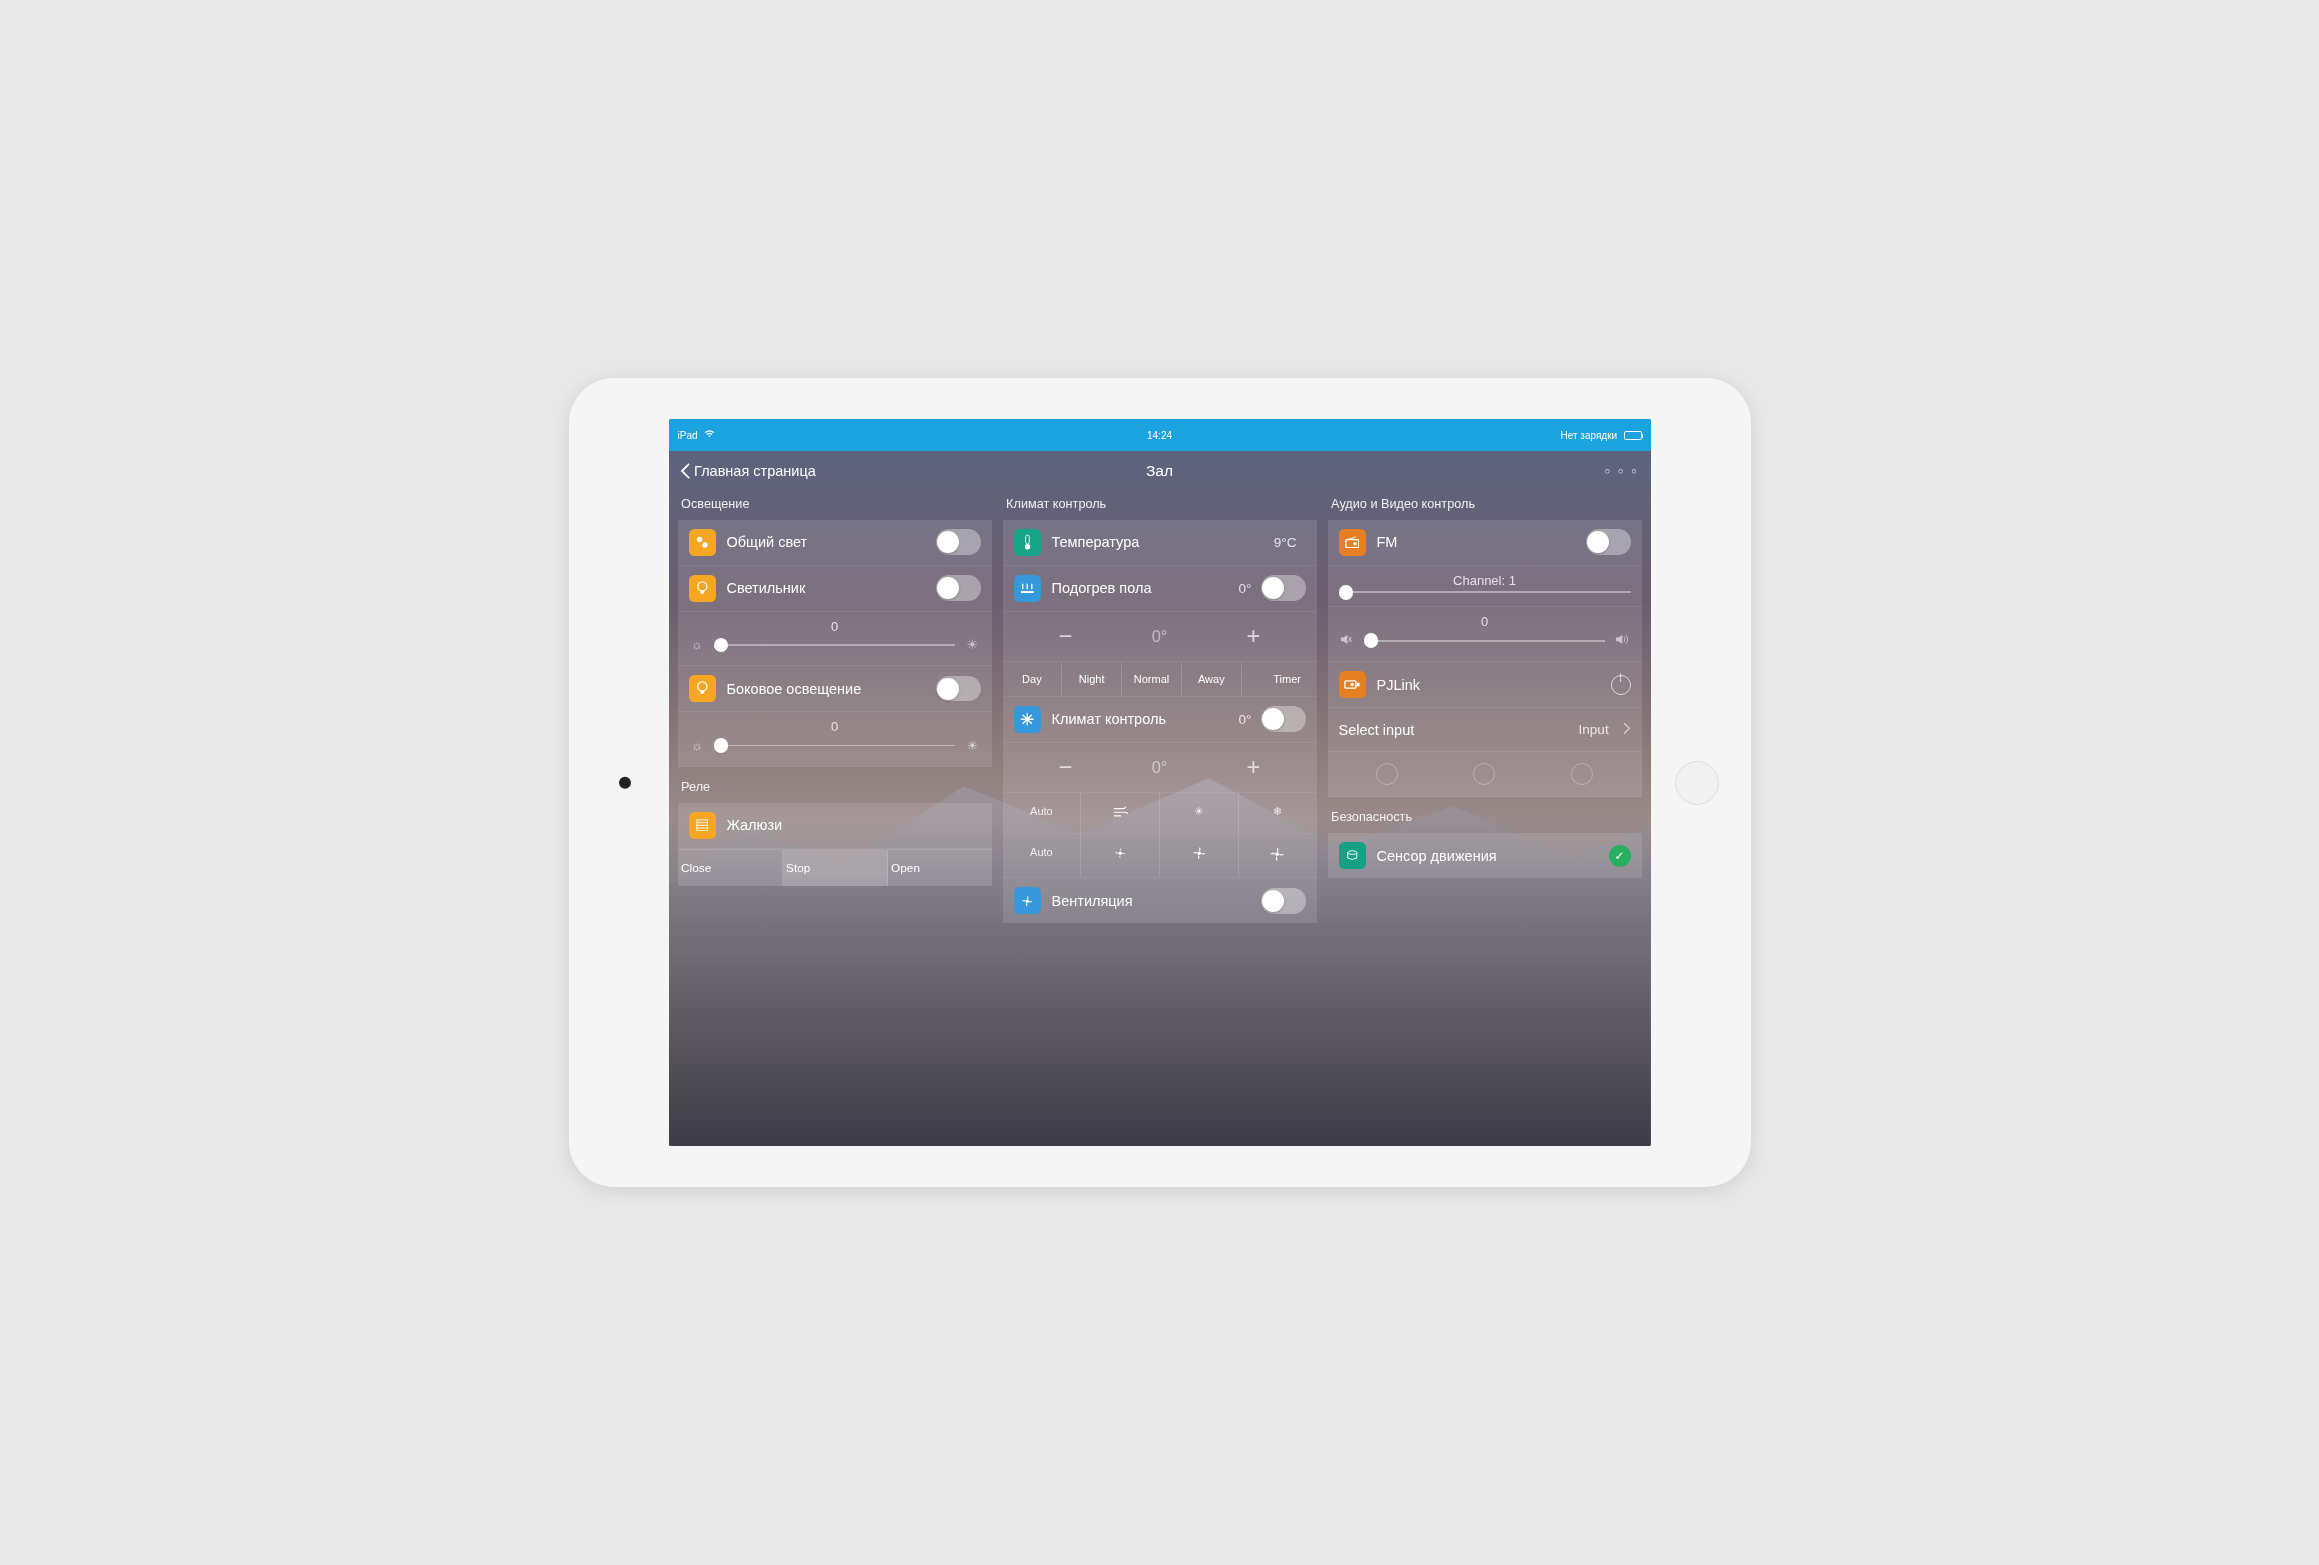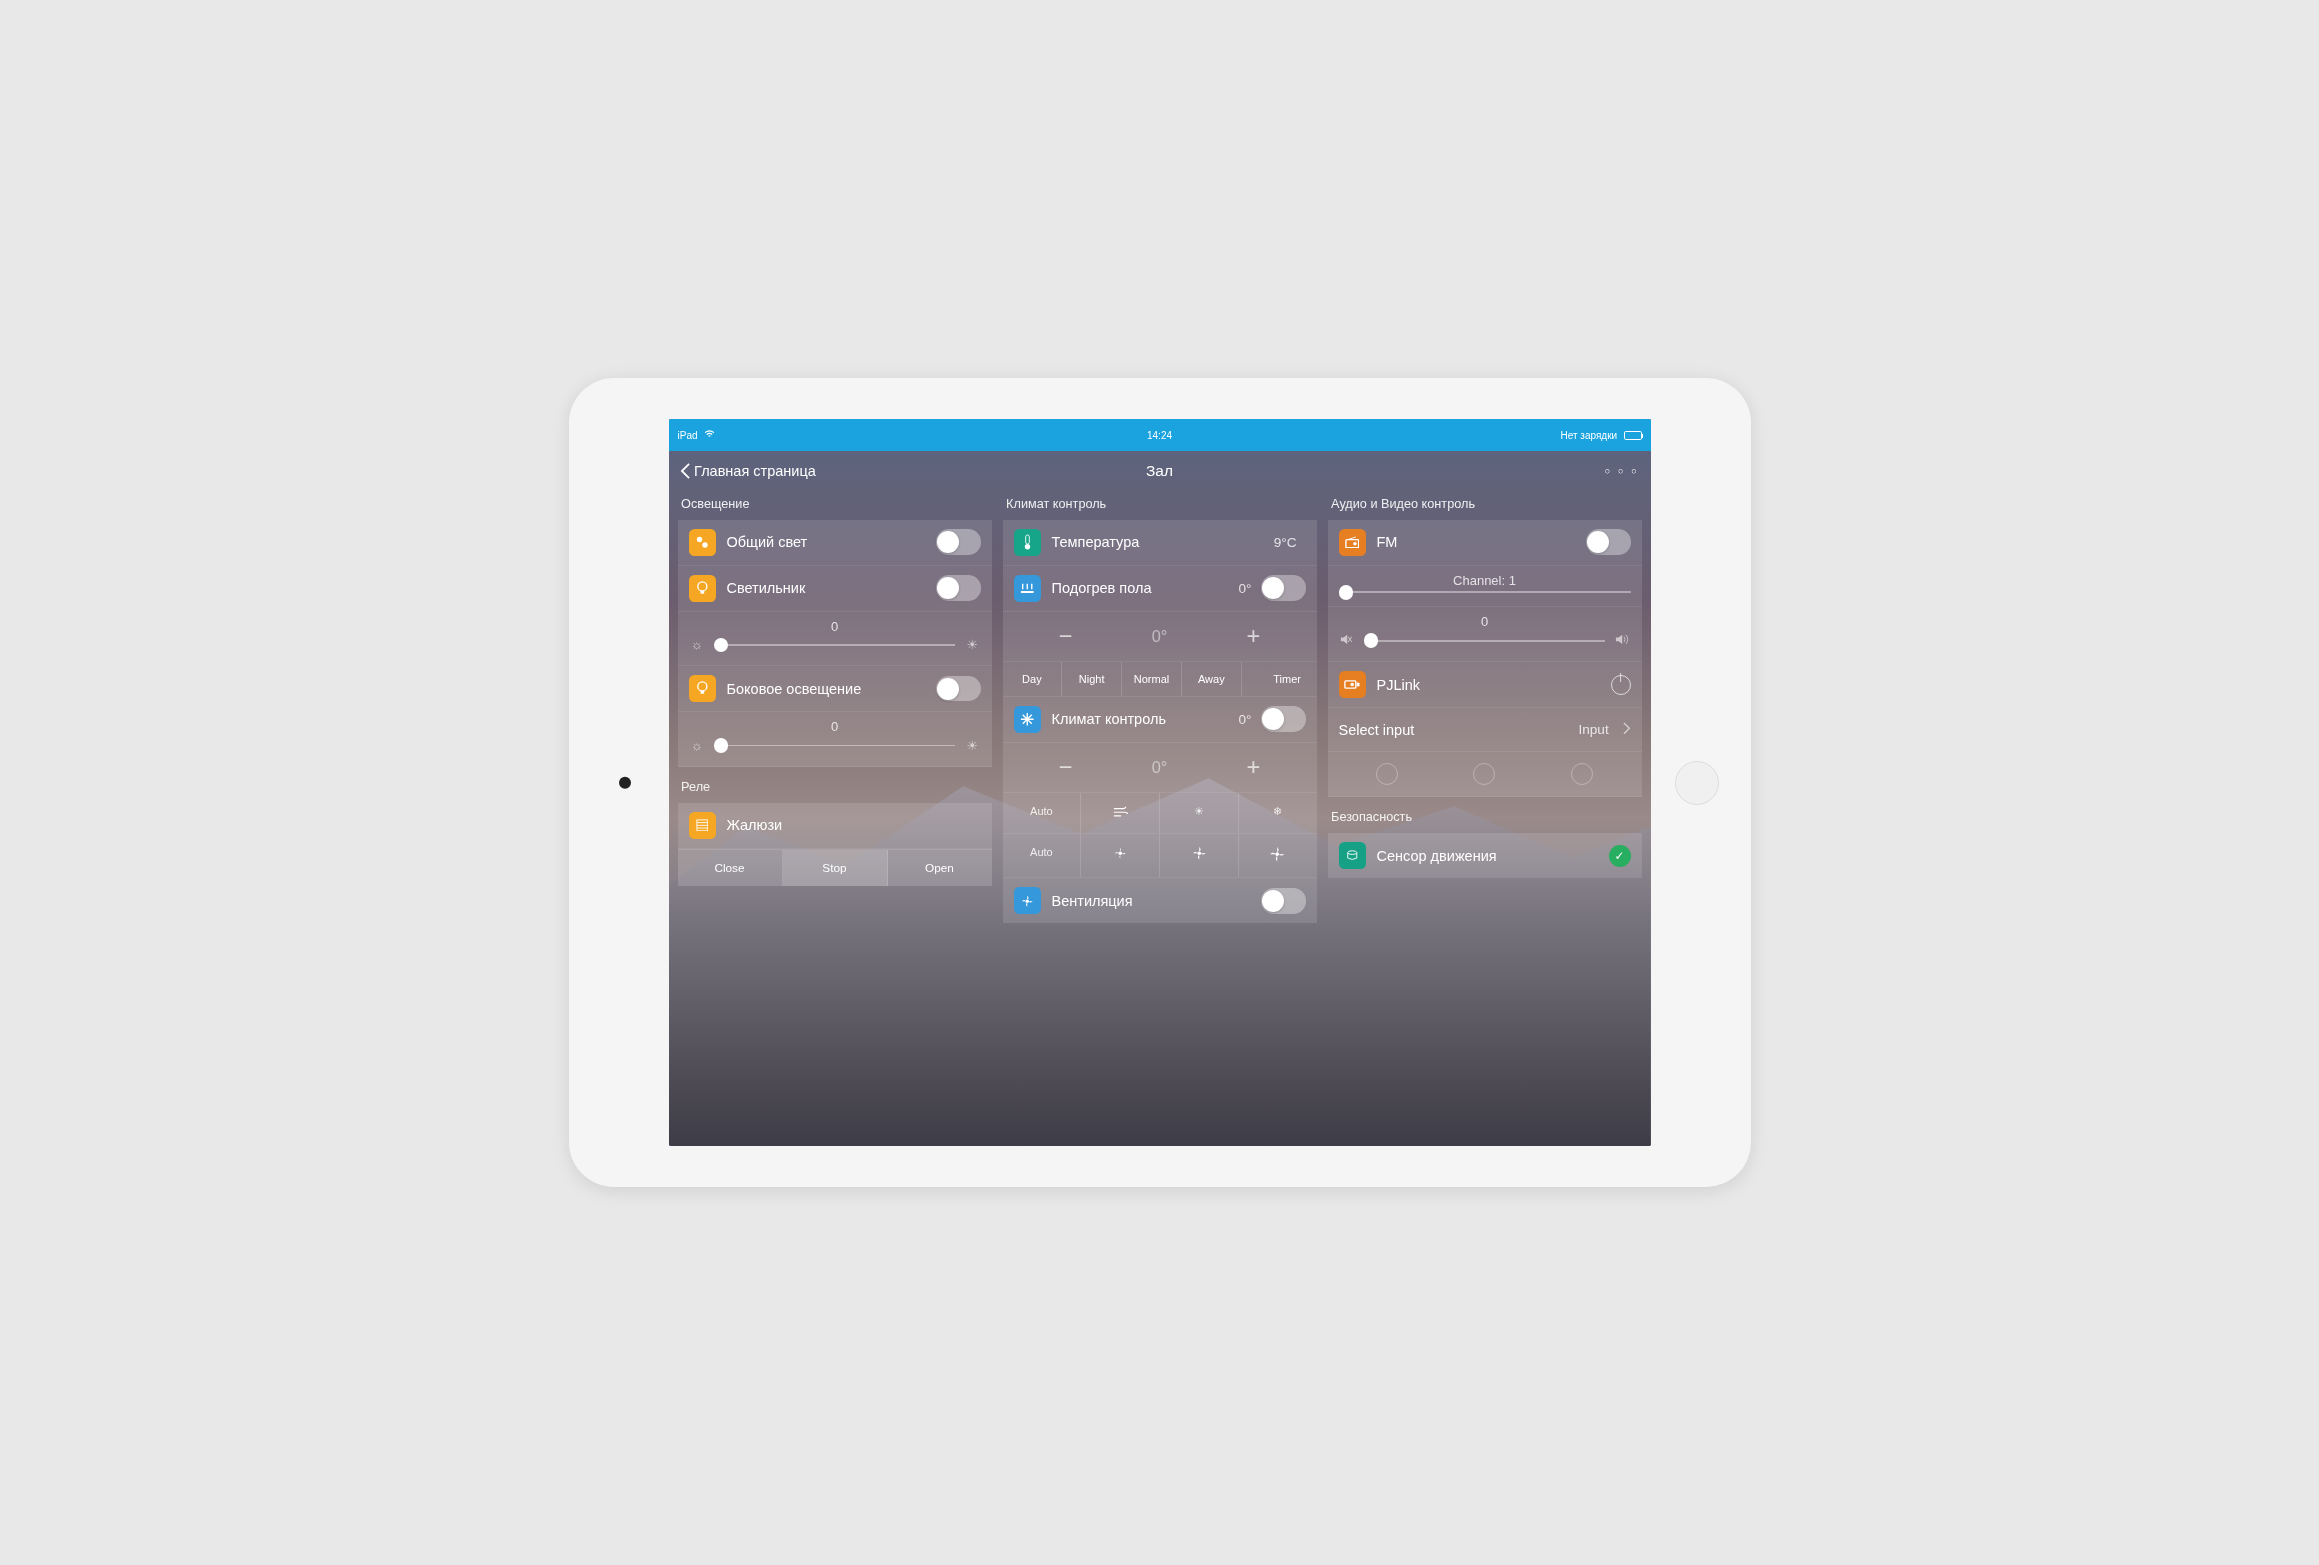--- a/index.html
+++ b/index.html
@@ -193,21 +193,20 @@
   cursor: pointer;
 }
 .slider-icon { color: rgba(255,255,255,0.6); font-size: 12.7px; width: 16.4px; text-align: center; }
 .btn-group {
   display: flex;
   border-top: 0.9px solid rgba(255,255,255,0.15);
 }
 .btn-group .btn {
   flex: 1;
   padding: 11px 3.6px;
-  text-align: center;
   color: #fff;
   font-size: 11.8px;
   border-right: 0.9px solid rgba(255,255,255,0.15);
   cursor: pointer;
   background: rgba(255,255,255,0.05);
   font-weight: 300;
 }
 .btn-group .btn:last-child { border-right: none; }
 .btn-group .btn.sel { background: rgba(255,255,255,0.18); }
 .stepper {

